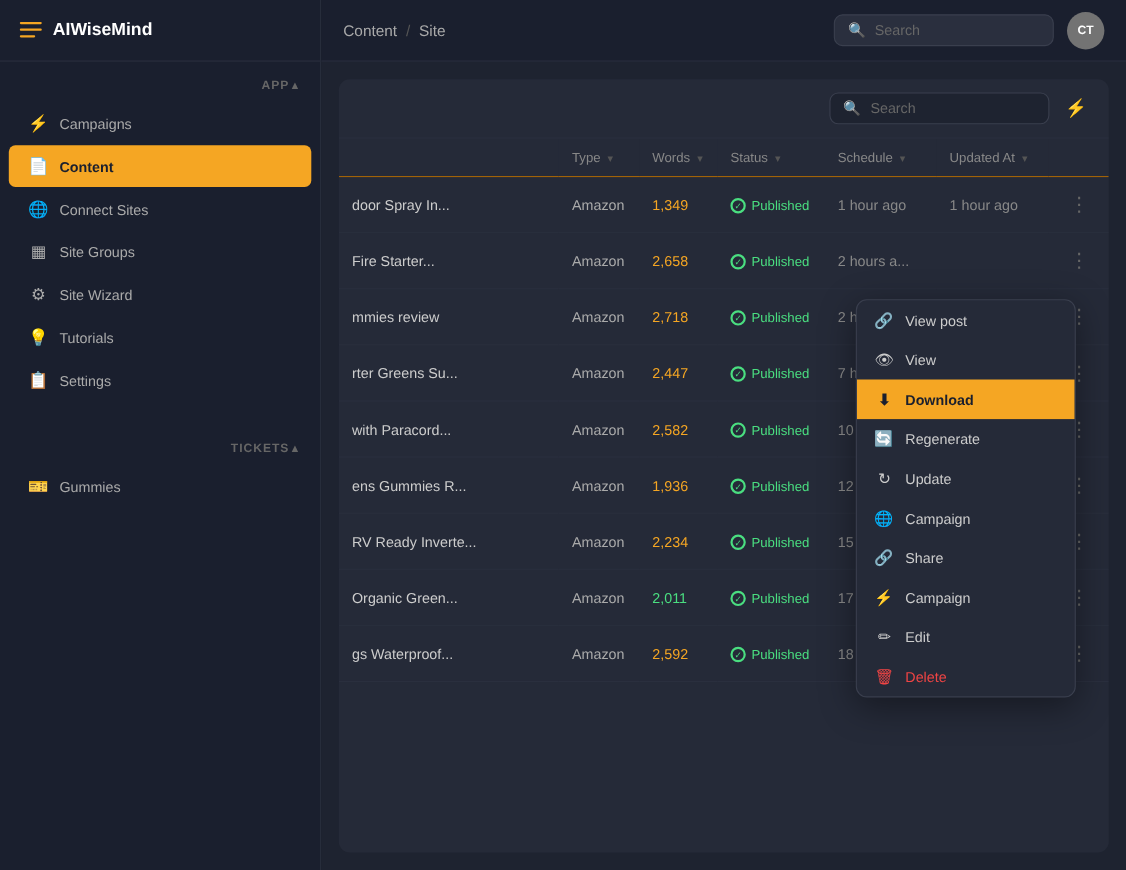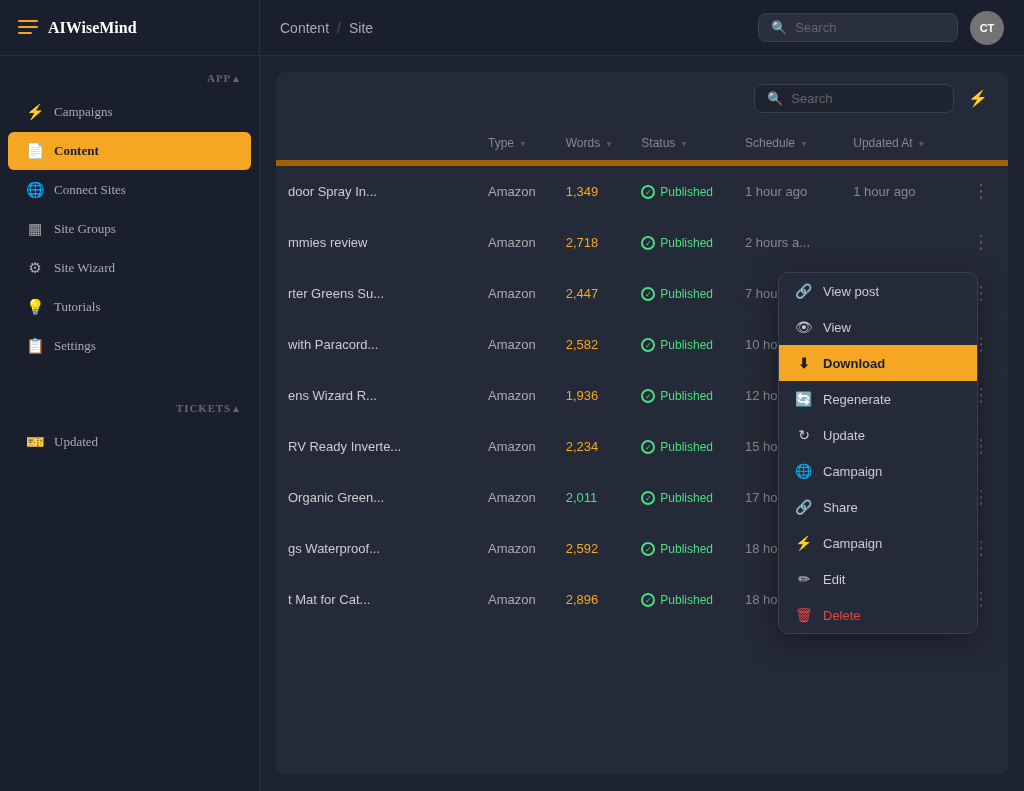--- a/index.html
+++ b/index.html
@@ -1,19 +1,19 @@
 <!DOCTYPE html>
 <html><head>
   <meta charset="utf-8">
   <style>
     * { box-sizing: border-box; margin: 0; padding: 0; }
     body { font-family: -apple-system, BlinkMacSystemFont, 'Segoe UI', sans-serif; background: #1a1f2e; color: #e0e0e0; display: flex; height: 791px; overflow: hidden; font-size: 13px; }
 
     
-    .sidebar { width: 260px; background: #1a1f2e; border-right: 1px solid #2a2f3e; display: flex; flex-direction: column; flex-shrink: 0; font-family: Liberation Serif, serif; }
+    .sidebar { width: 292px; background: #1a1f2e; border-right: 1px solid #2a2f3e; display: flex; flex-direction: column; flex-shrink: 0; }
     .sidebar-header { display: flex; align-items: center; gap: 10px; padding: 16px 18px; border-bottom: 1px solid #2a2f3e; height: 56px; }
     .hamburger-icon { width: 20px; height: 16px; display: flex; flex-direction: column; gap: 4px; cursor: pointer; }
     .hamburger-icon span { display: block; height: 2px; background: #f5a623; border-radius: 1px; }
     .hamburger-icon span:first-child { width: 100%; }
     .hamburger-icon span:nth-child(2) { width: 100%; }
     .hamburger-icon span:last-child { width: 70%; }
     .app-title { color: #ffffff; font-size: 16px; font-weight: 600; }
     .sidebar-section-collapse { display: flex; justify-content: flex-end; align-items: center; padding: 16px 18px 8px; }
     .sidebar-section-collapse .section-label { color: #666; font-size: 11px; font-weight: 600; letter-spacing: 0.08em; }
     .chevron-icon { color: #666; font-size: 10px; }
@@ -45,21 +45,21 @@
     
     .table-toolbar { display: flex; align-items: center; justify-content: flex-end; padding: 12px 16px; border-bottom: 1px solid #2a2f3e; gap: 10px; }
     .toolbar-search { background: #1e2330; border: 1px solid #3a3f4e; border-radius: 8px; display: flex; align-items: center; gap: 8px; padding: 6px 12px; width: 200px; }
     .toolbar-search input { background: transparent; border: none; outline: none; color: #e0e0e0; font-size: 13px; width: 140px; }
     .toolbar-search input::placeholder { color: #666; }
     .filter-btn { background: transparent; border: none; color: #f5a623; cursor: pointer; font-size: 16px; padding: 4px; }
 
     
     .table-container { overflow-y: auto; height: calc(100% - 58px); }
     table { width: 100%; border-collapse: collapse; }
-    thead th { background: #252a38; color: #888; font-size: 12px; font-weight: 500; padding: 10px 12px; text-align: left; border-bottom: 6px solid #a16207; position: sticky; top: 0; z-index: 1; white-space: nowrap; }
+    thead th { background: #252a38; color: #888; font-size: 12px; font-weight: 500; padding: 10px 12px; text-align: left; border-bottom: 1px solid #a16207; position: sticky; top: 0; z-index: 1; white-space: nowrap; }
     thead th .sort-arrow { color: #555; margin-left: 3px; font-size: 10px; }
     tbody tr { border-bottom: 1px solid #2a2f3e; }
     tbody td { padding: 12px 12px; color: #ccc; font-size: 13px; white-space: nowrap; }
     .title-col { max-width: 180px; overflow: hidden; text-overflow: ellipsis; }
     .type-badge { color: #aaa; }
     .status-published { display: inline-flex; align-items: center; gap: 5px; color: #4ade80; font-size: 12px; }
     .status-dot { width: 14px; height: 14px; border-radius: 50%; border: 2px solid #4ade80; display: inline-flex; align-items: center; justify-content: center; }
     .status-dot::after { content: '✓'; font-size: 8px; color: #4ade80; }
     .schedule-col { color: #888; }
     .updated-col { color: #888; }
@@ -124,21 +124,21 @@
   </div>
 
   <div class="sidebar-section-collapse" style="margin-top:20px;">
     <span class="section-label">TICKETS</span>
     <span class="chevron-icon">▲</span>
   </div>
 
   <div>
     <div class="sidebar-item">
       <span class="item-icon">🎫</span>
-      <span>Updated</span>
+      <span>Gummies</span>
     </div>
   </div>
 </div>
 
 <div class="main">
 
   <div class="top-header">
     <div class="breadcrumb">
       <span>Content</span>
       <span class="breadcrumb-sep">/</span>
@@ -188,20 +188,36 @@
         Published
       </span>
     </td>
     <td class="schedule-col">1 hour ago</td>
     <td class="updated-col">1 hour ago</td>
     <td class="actions-col">
       <button class="more-btn">⋮</button>
     </td>
   </tr>
               <tr>
+    <td class="title-col">Fire Starter...</td>
+    <td class="type-badge">Amazon</td>
+    <td><span style="color:#f5a623;font-weight:500;">2,658</span></td>
+    <td>
+      <span class="status-published">
+        <span class="status-dot"></span>
+        Published
+      </span>
+    </td>
+    <td class="schedule-col">2 hours a...</td>
+    <td class="updated-col"></td>
+    <td class="actions-col">
+      <button class="more-btn">⋮</button>
+    </td>
+  </tr>
+              <tr>
     <td class="title-col">mmies review</td>
     <td class="type-badge">Amazon</td>
     <td><span style="color:#f5a623;font-weight:500;">2,718</span></td>
     <td>
       <span class="status-published">
         <span class="status-dot"></span>
         Published
       </span>
     </td>
     <td class="schedule-col">2 hours a...</td>
@@ -236,21 +252,21 @@
         Published
       </span>
     </td>
     <td class="schedule-col">10 hours a...</td>
     <td class="updated-col"></td>
     <td class="actions-col">
       <button class="more-btn">⋮</button>
     </td>
   </tr>
               <tr>
-    <td class="title-col">ens Wizard R...</td>
+    <td class="title-col">ens Gummies R...</td>
     <td class="type-badge">Amazon</td>
     <td><span style="color:#f5a623;font-weight:500;">1,936</span></td>
     <td>
       <span class="status-published">
         <span class="status-dot"></span>
         Published
       </span>
     </td>
     <td class="schedule-col">12 hours a...</td>
     <td class="updated-col"></td>
@@ -287,36 +303,20 @@
     <td class="schedule-col">17 hours ago</td>
     <td class="updated-col">17 hours ago</td>
     <td class="actions-col">
       <button class="more-btn">⋮</button>
     </td>
   </tr>
               <tr>
     <td class="title-col">gs Waterproof...</td>
     <td class="type-badge">Amazon</td>
     <td><span style="color:#f5a623;font-weight:500;">2,592</span></td>
-    <td>
-      <span class="status-published">
-        <span class="status-dot"></span>
-        Published
-      </span>
-    </td>
-    <td class="schedule-col">18 hours ago</td>
-    <td class="updated-col">18 hours ago</td>
-    <td class="actions-col">
-      <button class="more-btn">⋮</button>
-    </td>
-  </tr>
-              <tr>
-    <td class="title-col">t Mat for Cat...</td>
-    <td class="type-badge">Amazon</td>
-    <td><span style="color:#f5a623;font-weight:500;">2,896</span></td>
     <td>
       <span class="status-published">
         <span class="status-dot"></span>
         Published
       </span>
     </td>
     <td class="schedule-col">18 hours ago</td>
     <td class="updated-col">18 hours ago</td>
     <td class="actions-col">
       <button class="more-btn">⋮</button>

